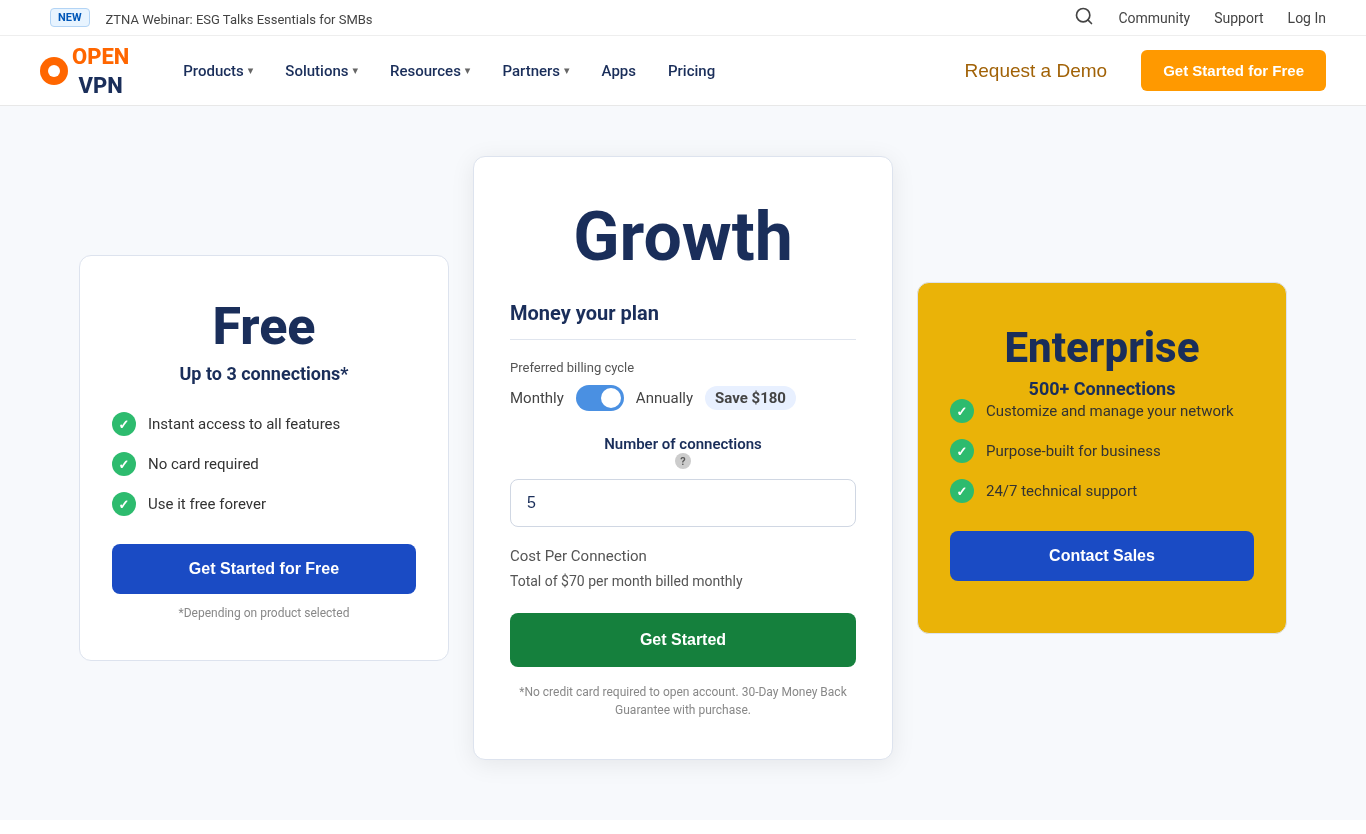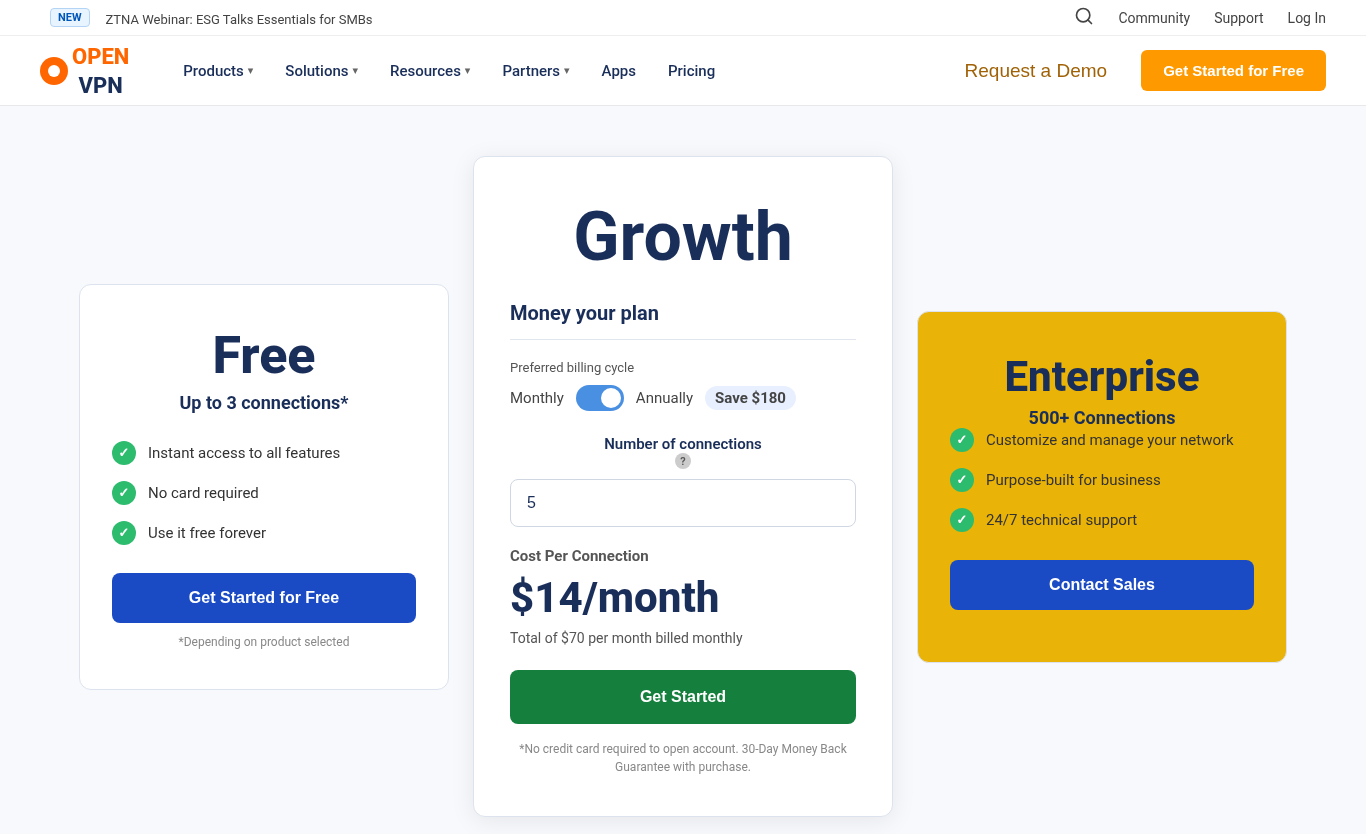--- a/index.html
+++ b/index.html
@@ -244,21 +244,20 @@
       padding: 14px 16px;
       font-size: 16px;
       color: #1a2e5a;
       margin-bottom: 20px;
       outline: none;
     }
     .cost-label {
       font-size: 15px;
       color: #555;
       margin-bottom: 8px;
-      font-weight: bold;
     }
     .price-display {
       font-size: 42px;
       font-weight: 800;
       color: #1a2e5a;
       margin-bottom: 8px;
     }
     .total-text {
       font-size: 14px;
       color: #555;
@@ -400,21 +399,20 @@
       </label>
       <span>Annually</span>
       <span class="save-badge">Save $180</span>
     </div>
     <div class="connections-label">
       <span>Number of connections</span>
       <span class="info-icon">?</span>
     </div>
     <input class="connections-input" type="number" value="5" style="">
     <div class="cost-label">Cost Per Connection</div>
-    <div class="price-display">$14/month</div>
     <div class="total-text">Total of $70 per month billed monthly</div>
     <button class="btn-get-started">Get Started</button>
     <div class="guarantee-note">*No credit card required to open account. 30-Day Money Back Guarantee with purchase.</div>
   </div>
 
   <div class="card card-enterprise">
     <div class="enterprise-title">Enterprise</div>
     <div class="enterprise-subtitle">500+ Connections</div>
     <ul class="feature-list">
       <li>

